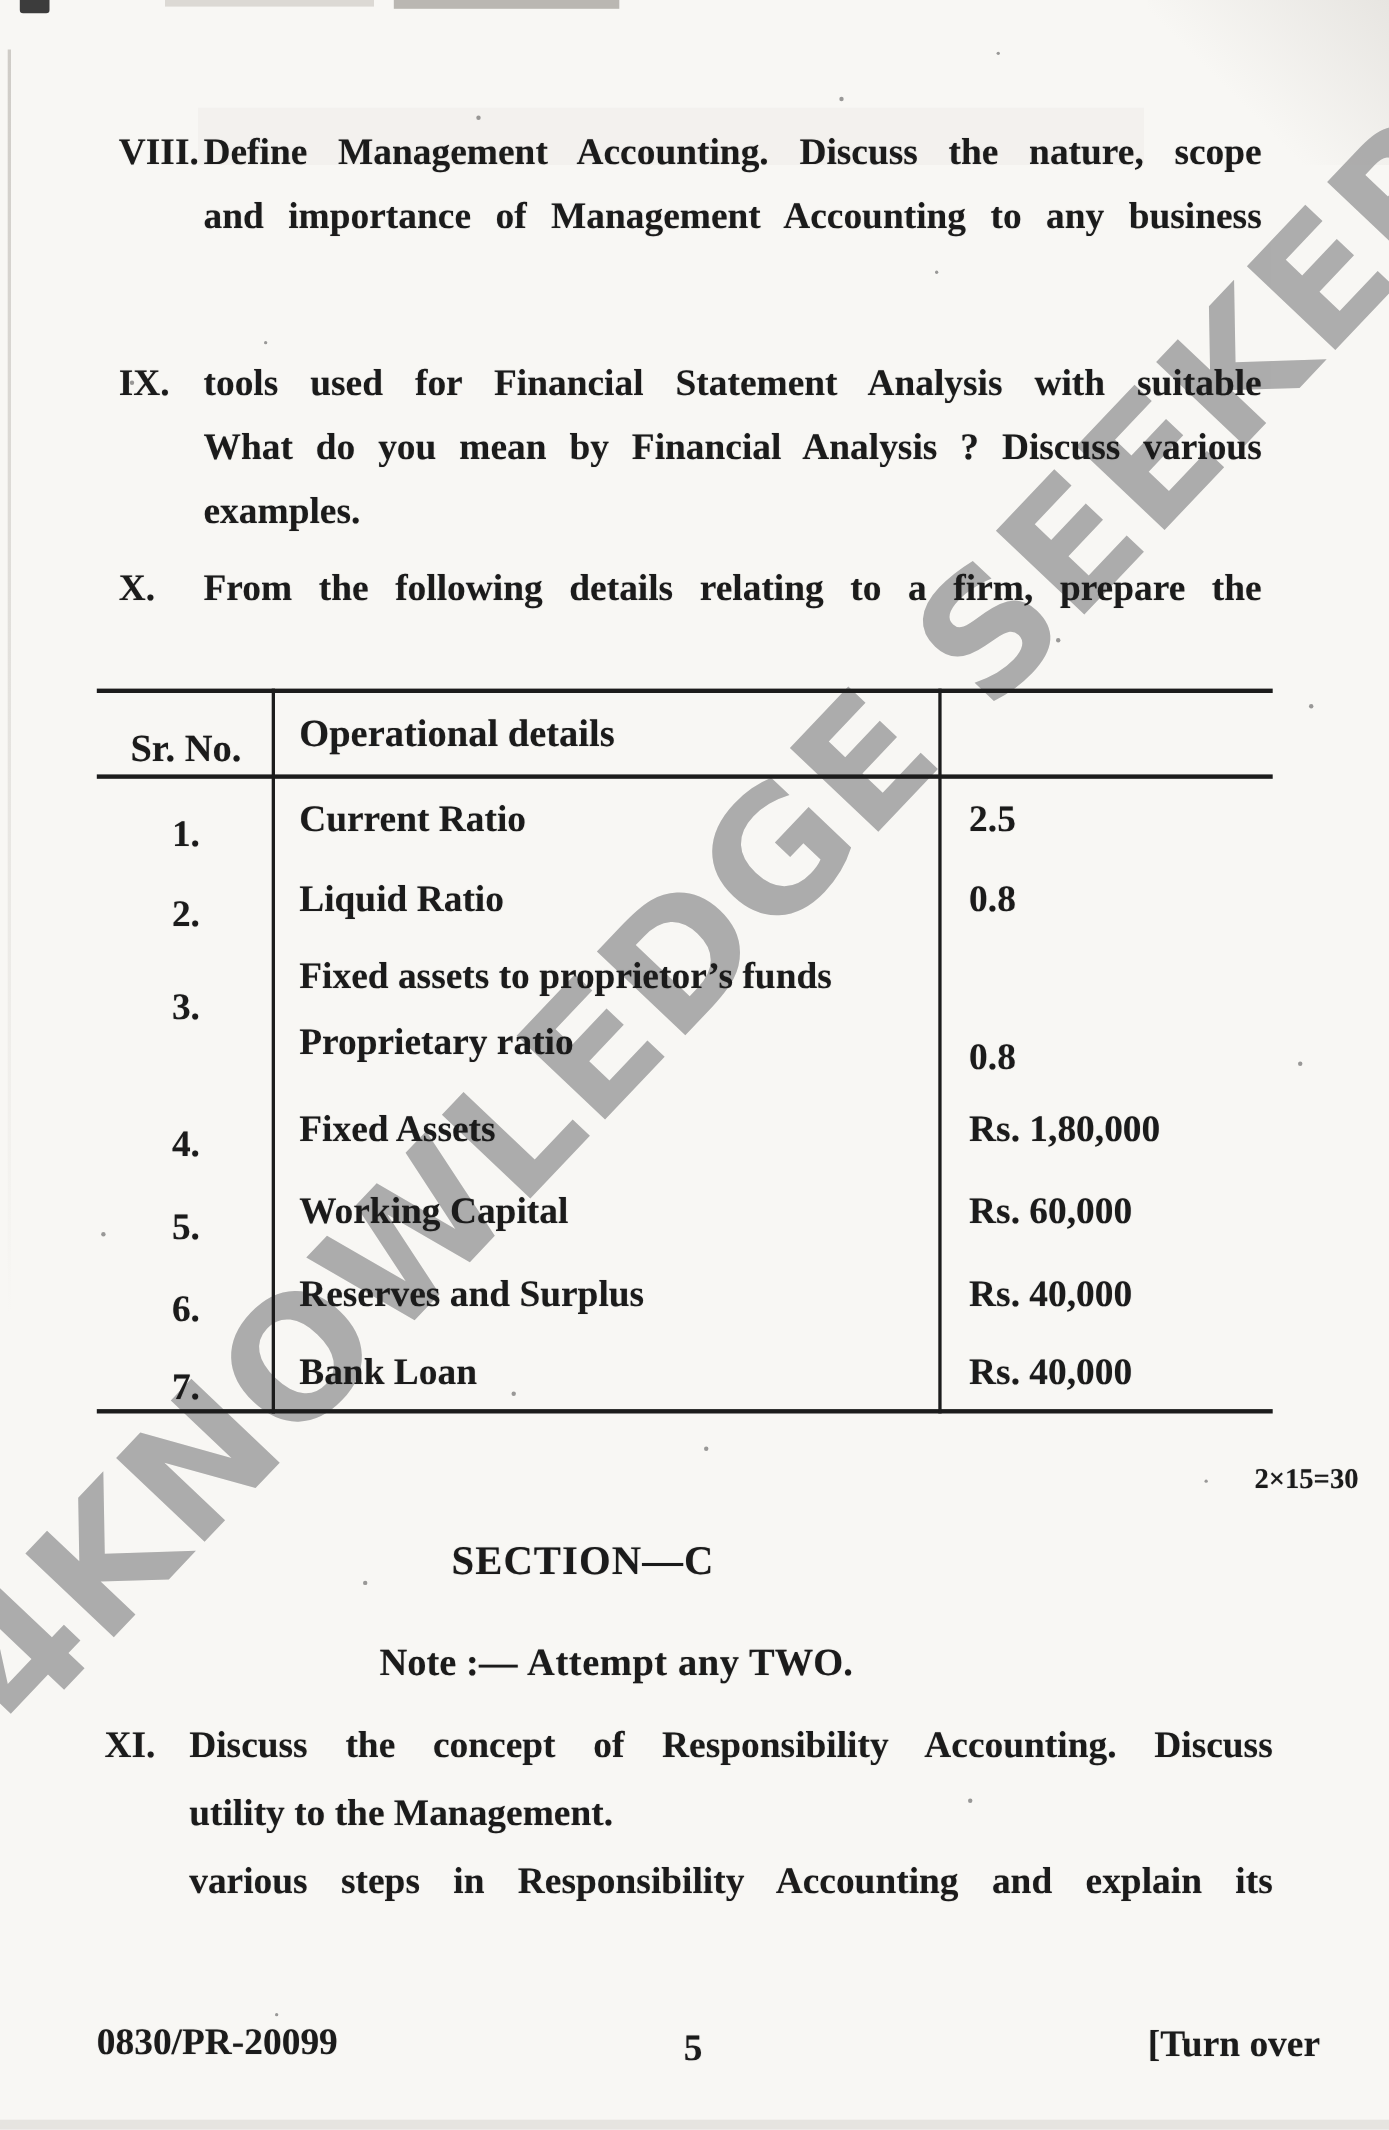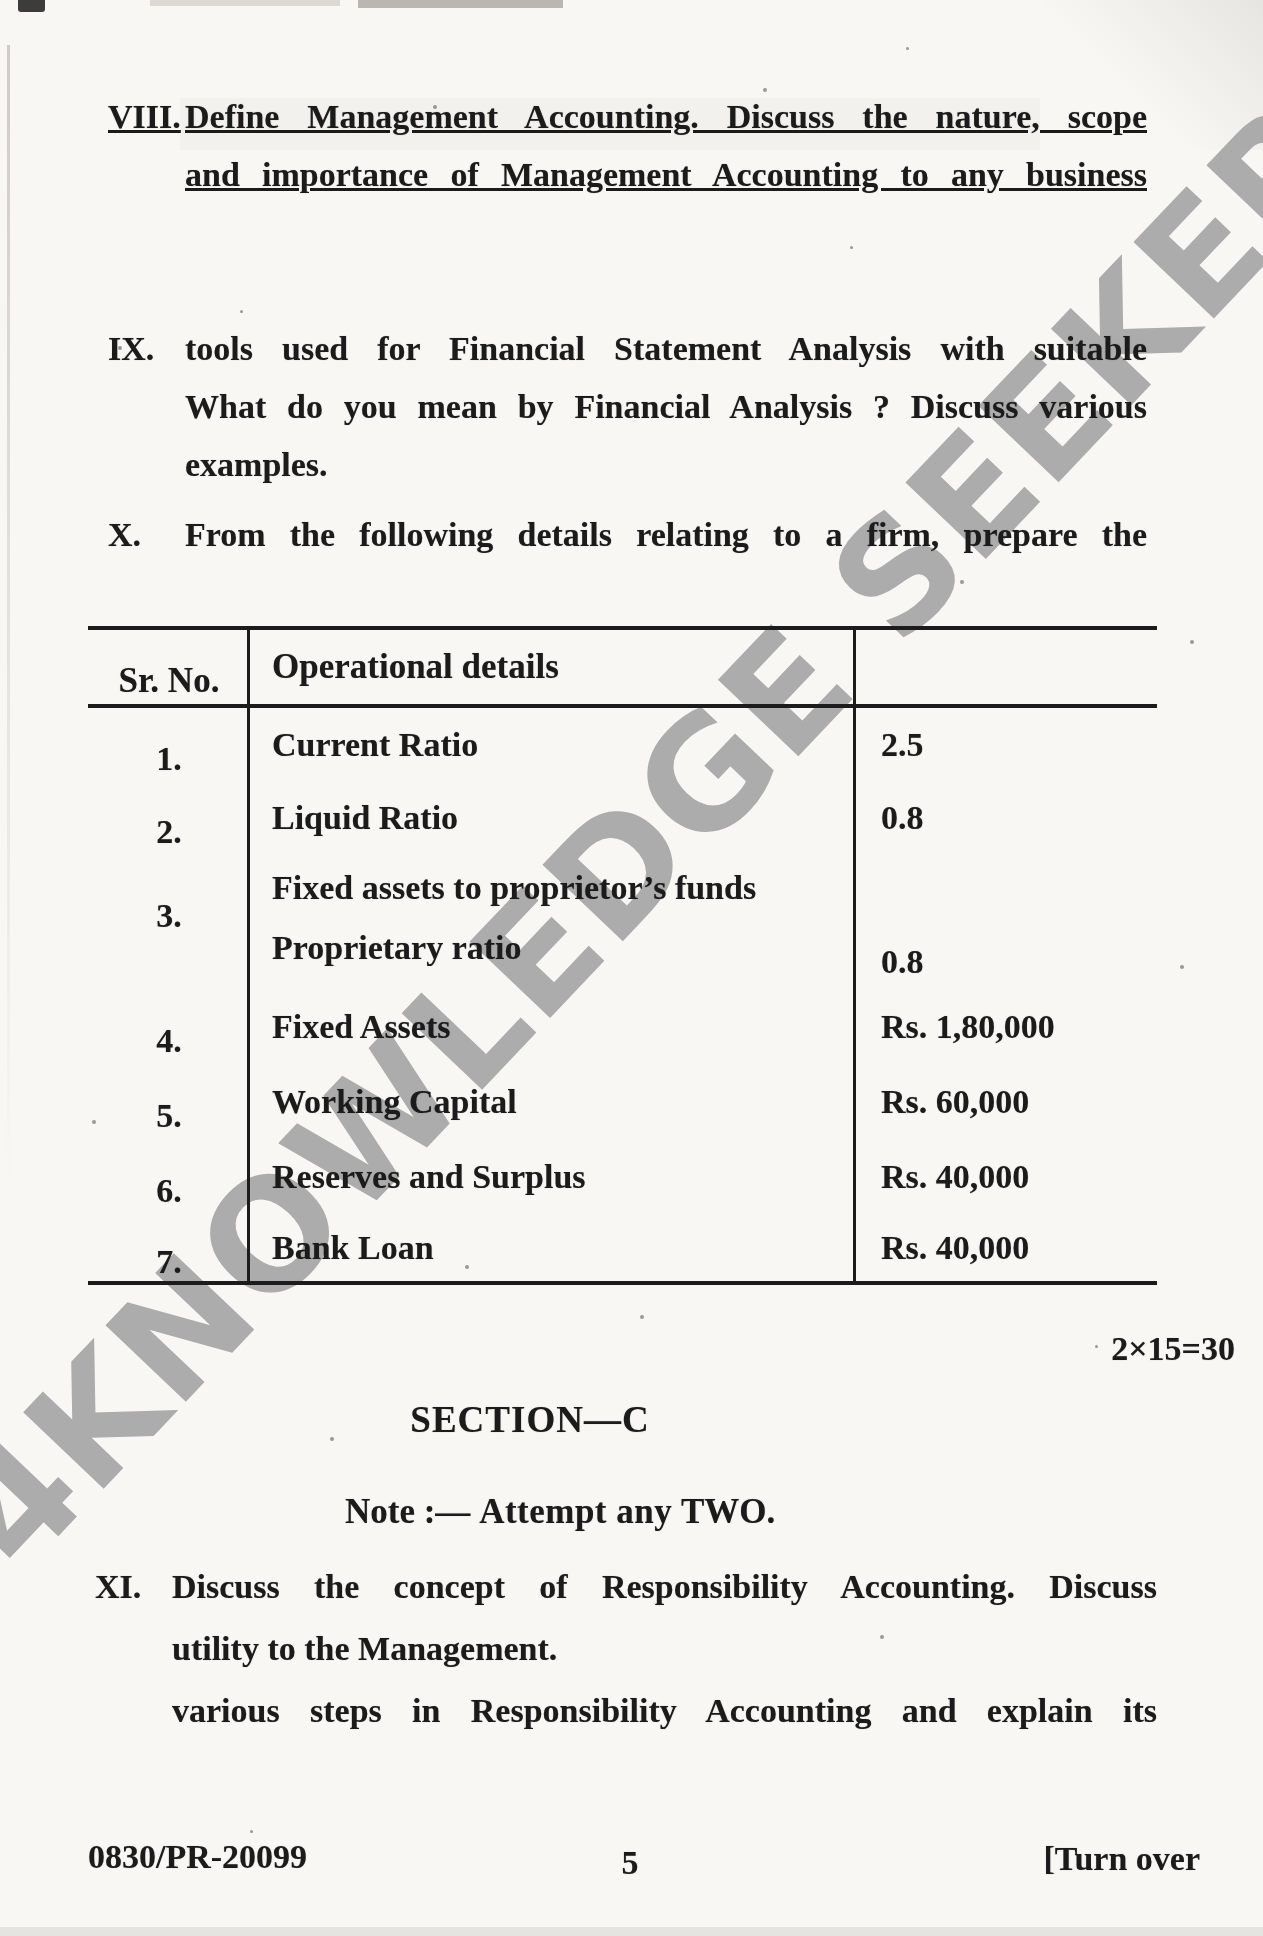--- a/index.html
+++ b/index.html
@@ -73,21 +73,21 @@
   .c2{width:603px;flex:0 0 603px;padding-left:22px;box-sizing:border-box;}
   .c3{flex:1;padding-left:28px;box-sizing:border-box;}
   .trow{position:absolute;left:0;width:1069px;height:74px;display:flex;align-items:center;}
   .trow.tall{height:134px;align-items:stretch;}
   .trow.tall .c1{padding-top:2px;line-height:60px;}
   .trow.tall .c2{line-height:60px;padding-top:2px;}
   .trow.tall .c3{align-self:flex-end;line-height:56px;}
   .r1{top:82px;}.r2{top:155px;}.r3{top:230px;}.r4{top:364px;}.r5{top:439px;}.r6{top:514px;}.r7{top:585px;}
   
   .marks{position:absolute;left:995px;top:1330px;width:240px;text-align:right;
-    font-size:34px;font-weight:bold;z-index:2;text-shadow:0 0 1px rgba(27,27,27,.35);}
+    font-size:26px;font-weight:bold;z-index:2;text-shadow:0 0 1px rgba(27,27,27,.35);}
   .section-heading{position:absolute;left:350px;top:1398px;width:360px;text-align:center;
     font-size:37px;font-weight:bold;letter-spacing:1px;z-index:2;text-shadow:0 0 1px rgba(27,27,27,.4);}
   .note-line{position:absolute;left:345px;top:1492px;font-size:35px;z-index:2;
     text-shadow:0 0 1px rgba(27,27,27,.35);}
   .note-line .b{font-weight:bold;}
   .note-line .m{font-weight:bold;letter-spacing:.5px;}
   
   .footer{position:absolute;left:0;top:1838px;width:1263px;z-index:2;
     font-size:34px;font-weight:bold;text-shadow:0 0 1px rgba(27,27,27,.35);}
   .footer .f-left{position:absolute;left:88px;top:0;}
@@ -118,21 +118,21 @@
   <div class="speck" style="left:640px;top:1315px;width:4px;height:4px;"></div>
   <div class="speck" style="left:1095px;top:1345px;width:3px;height:3px;"></div>
   <div class="speck" style="left:465px;top:1265px;width:4px;height:4px;"></div>
   <div class="speck" style="left:1180px;top:965px;width:4px;height:4px;"></div>
   <div class="speck" style="left:250px;top:1830px;width:3px;height:3px;"></div>
   <div class="speck" style="left:880px;top:1635px;width:4px;height:4px;"></div>
   <div class="speck" style="left:330px;top:1437px;width:4px;height:4px;"></div>
 
   <div class="watermark">4KNOWLEDGE SEEKER</div>
 
-  <div class="q" style="left:108px;top:88px;text-decoration:underline;">
+  <div class="q" style="left:108px;top:110px;">
     <span class="qnum">VIII.</span>
     <span class="qlines">
       <span class="line j">Define Management Accounting. Discuss the nature, scope</span>
       <span class="line j">and importance of Management Accounting to any business</span>
     </span>
   </div>
 
   <div class="q" style="left:108px;top:320px;">
     <span class="qnum">IX.</span>
     <span class="qlines">

